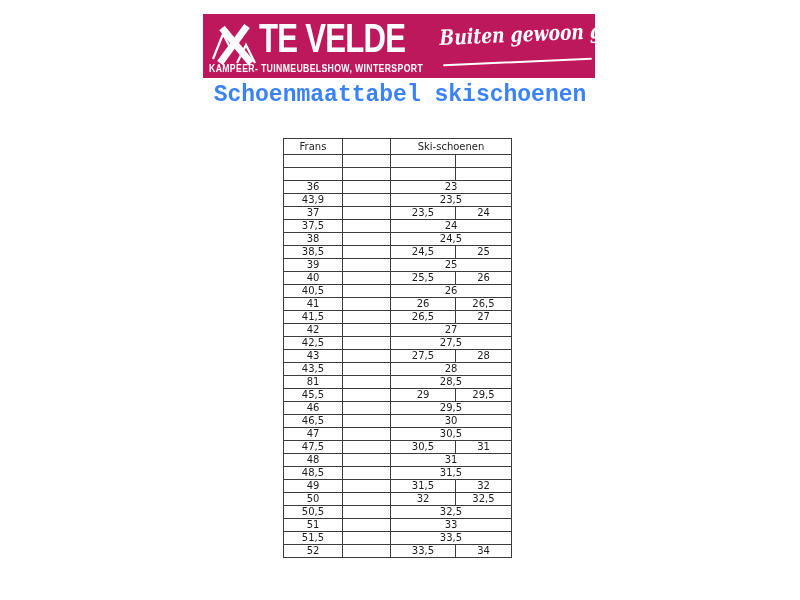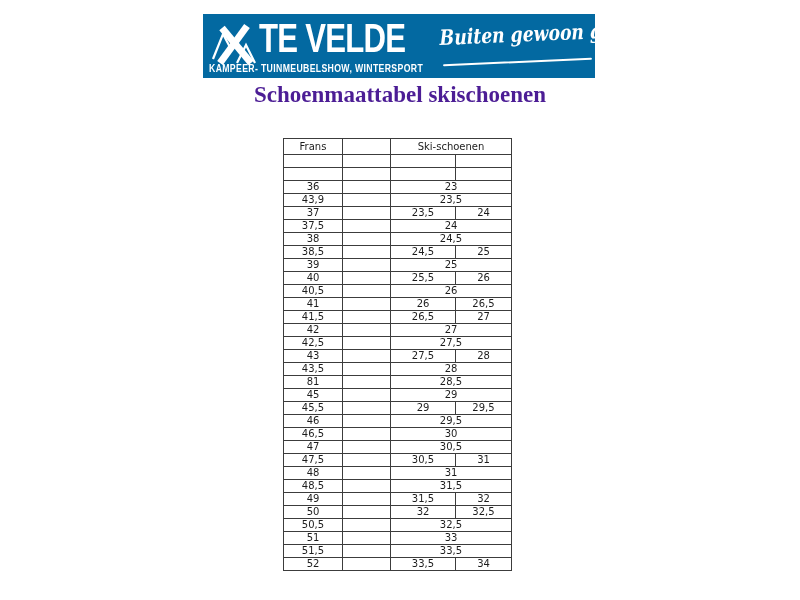--- a/index.html
+++ b/index.html
@@ -9,21 +9,21 @@
     position: relative;
     overflow: hidden;
     font-family: "DejaVu Sans", sans-serif;
   }
 
   
   .banner {
     position: absolute;
     left: 203px; top: 14px;
     width: 392px; height: 64px;
-    background: #0369a1;
+    background: #be185d;
   }
   .logo {
     position: absolute;
     left: 7px; top: 6px;
     width: 48px; height: 48px;
   }
   .brand {
     position: absolute;
     left: 56px; top: 1px;
     color: #ffffff;
@@ -68,22 +68,22 @@
     transform: rotate(-2.5deg);
   }
 
   
   .page-title {
     position: absolute;
     left: 0; top: 82px;
     width: 800px;
     margin: 0;
     text-align: center;
-    color: #4c1d95;
-    font-family: Liberation Serif, serif;
+    color: #3b82f6;
+    font-family: Liberation Mono, monospace;
     font-weight: bold;
     font-size: 23px;
   }
 
   
   table.size-table {
     position: absolute;
     left: 283px; top: 138px;
     border-collapse: collapse;
     table-layout: fixed;
@@ -230,25 +230,20 @@
         <td>43,5</td>
         <td></td>
         <td colspan="2">28</td>
       </tr>
       <tr>
         <td>81</td>
         <td></td>
         <td colspan="2">28,5</td>
       </tr>
       <tr>
-        <td>45</td>
-        <td></td>
-        <td colspan="2">29</td>
-      </tr>
-      <tr>
         <td>45,5</td>
         <td></td>
         <td>29</td>
         <td>29,5</td>
       </tr>
       <tr>
         <td>46</td>
         <td></td>
         <td colspan="2">29,5</td>
       </tr>

